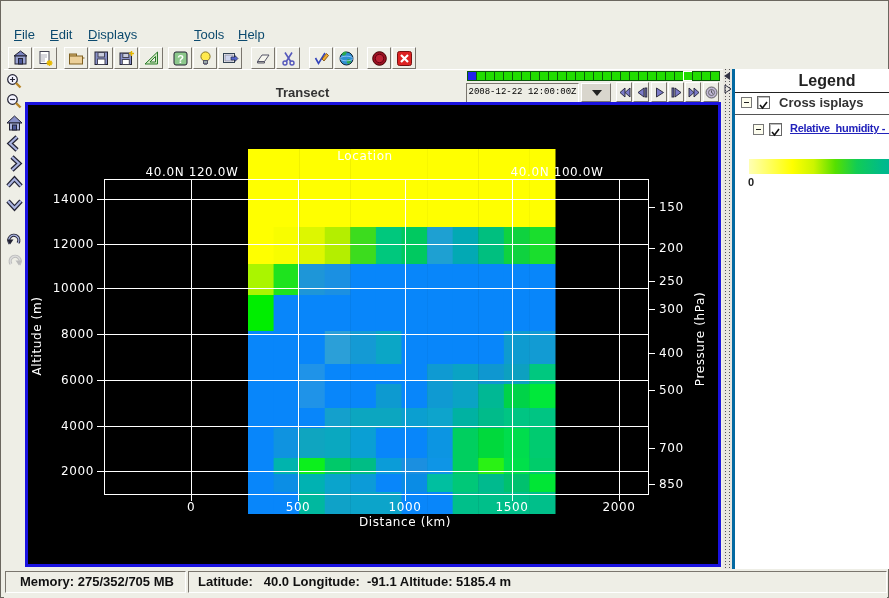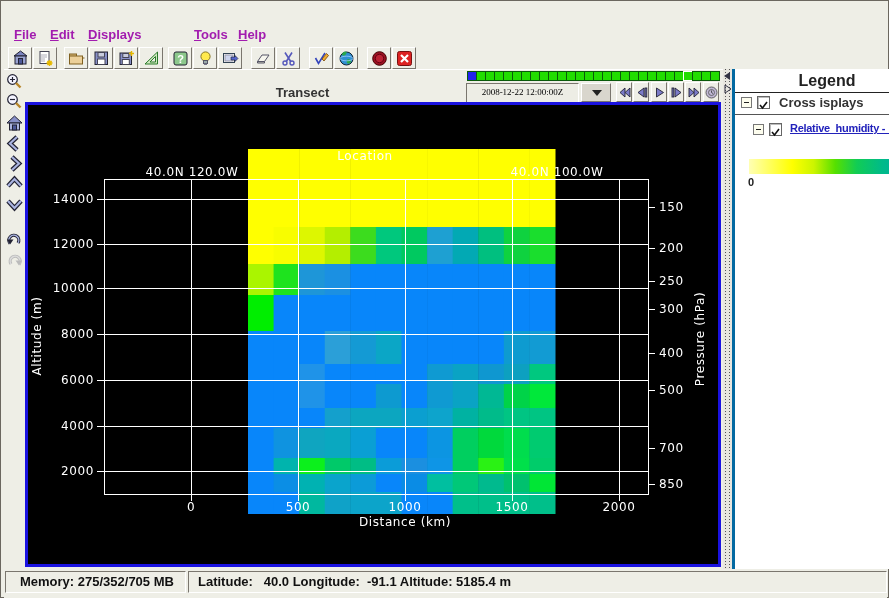--- a/index.html
+++ b/index.html
@@ -7,21 +7,21 @@
   #win { position:absolute; left:0; top:0; width:889px; height:598px; background:#eeeee6; border:1px solid #6b675f; }
   .abs { position:absolute; }
 
   
   #titlebar { left:1px; top:1px; width:887px; height:21px; background:linear-gradient(#c9c4ba,#8f887b); border-top:1px solid #ddd9d0; }
   #title { width:100%; text-align:center; color:#fff; font-weight:bold; font-size:13px; line-height:21px; letter-spacing:0.4px; }
   .winbtn { top:3px; width:20px; height:16px; color:#d8d4ca; font-weight:bold; font-size:13px; text-align:center; line-height:16px; }
 
   
   #menubar { left:3px; top:22px; width:883px; height:22px; background:#eeeee6; }
-  .menu-item { display:inline-block; font-weight:bold; font-size:13px; color:#a21caf; padding:3px 0 0 0; }
+  .menu-item { display:inline-block; font-weight:normal; font-size:13px; color:#0c4a6e; padding:3px 0 0 0; }
   .menu-item u { text-decoration:underline; }
 
   
   #toolbar { left:3px; top:44px; width:883px; height:24px; background:#eeeee6; }
   .tbtn { position:absolute; top:2px; width:24px; height:22px; border-top:1px solid #ffffff; border-left:1px solid #ffffff; border-right:1px solid #7a766e; border-bottom:1px solid #7a766e; }
   .tbtn svg { position:absolute; left:3px; top:2px; }
 
   
   #leftstrip { left:3px; top:68px; width:21px; height:500px; background:#eeeee6; border-top:1px solid #fff; }
   .licon { position:absolute; left:1px; width:19px; height:19px; }
@@ -29,21 +29,21 @@
   
   #maintop { left:24px; top:68px; width:698px; height:33px; background:#eeeee6; border-top:1px solid #fff; }
   #viewmenus { position:absolute; left:3px; top:11px; width:112px; height:22px; background:#fbfbf7; }
   .vmenu { display:inline-block; font-weight:bold; font-size:13px; color:#111; padding:3px 0 0 6px; }
   .vmenu u { text-decoration:underline; }
   #viewtitle { position:absolute; left:225px; top:15px; width:105px; text-align:center; font-weight:bold; font-size:13px; color:#333; }
 
   
   #timestrip { position:absolute; left:443px; top:2px; height:10px; }
   .tsq { position:absolute; top:0; width:8px; height:8px; }
-  #timefield { position:absolute; left:441px; top:13px; width:113px; height:22px; background:#ededE5; border-top:1px solid #7a766e; border-left:1px solid #7a766e; border-right:1px solid #fff; border-bottom:1px solid #fff; font-family:Liberation Serif, serif; font-size:9px; line-height:17px; text-align:center; color:#000; white-space:nowrap; }
+  #timefield { position:absolute; left:441px; top:13px; width:113px; height:22px; background:#ededE5; border-top:1px solid #7a766e; border-left:1px solid #7a766e; border-right:1px solid #fff; border-bottom:1px solid #fff; font-family:Liberation Mono, monospace; font-size:9px; line-height:17px; text-align:center; color:#000; white-space:nowrap; }
   #timedrop { position:absolute; left:556px; top:13px; width:30px; height:19px; background:#d9d6cd; border-top:1px solid #fff; border-left:1px solid #fff; border-right:1px solid #7a766e; border-bottom:1px solid #7a766e; }
   #timedrop svg { position:absolute; left:10px; top:6px; }
   .pbtn { position:absolute; top:12px; width:16px; height:20px; background:#eeeee6; border-top:1px solid #fff; border-left:1px solid #fff; border-right:1px solid #7a766e; border-bottom:1px solid #7a766e; }
 
   
   #canvas { left:24px; top:101px; width:696px; height:465px; background:#000; border:3px solid #1a12e0; }
 
   
   #splitter { left:722px; top:68px; width:9px; height:500px; background:#e8e6df; }
   #splitter .dots1, #splitter .dots2 { position:absolute; top:0; width:1px; height:100%; background:repeating-linear-gradient(#555 0 1px, transparent 1px 3px); }

